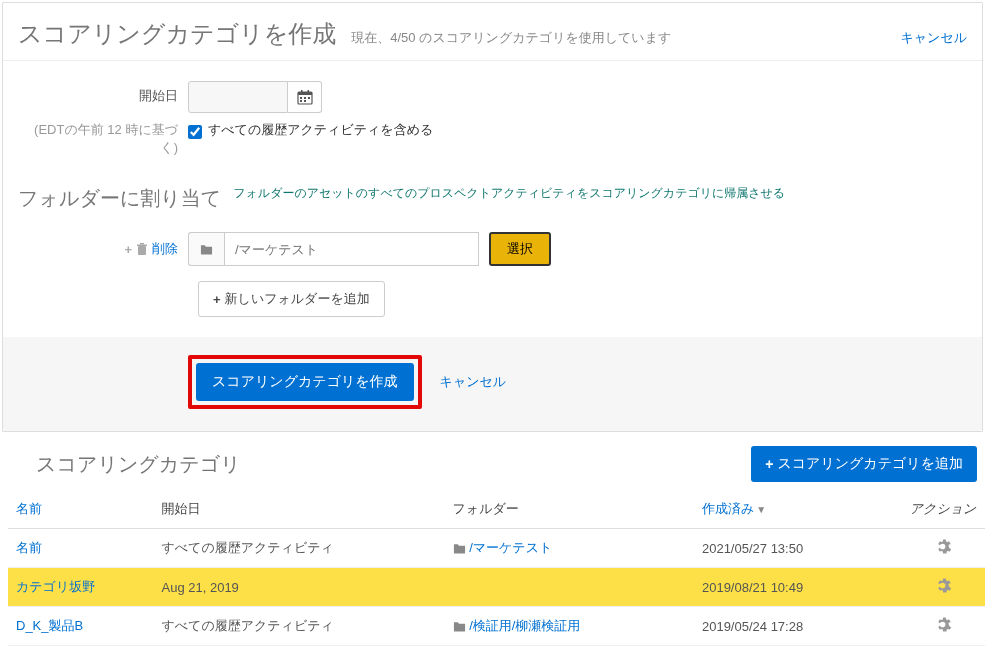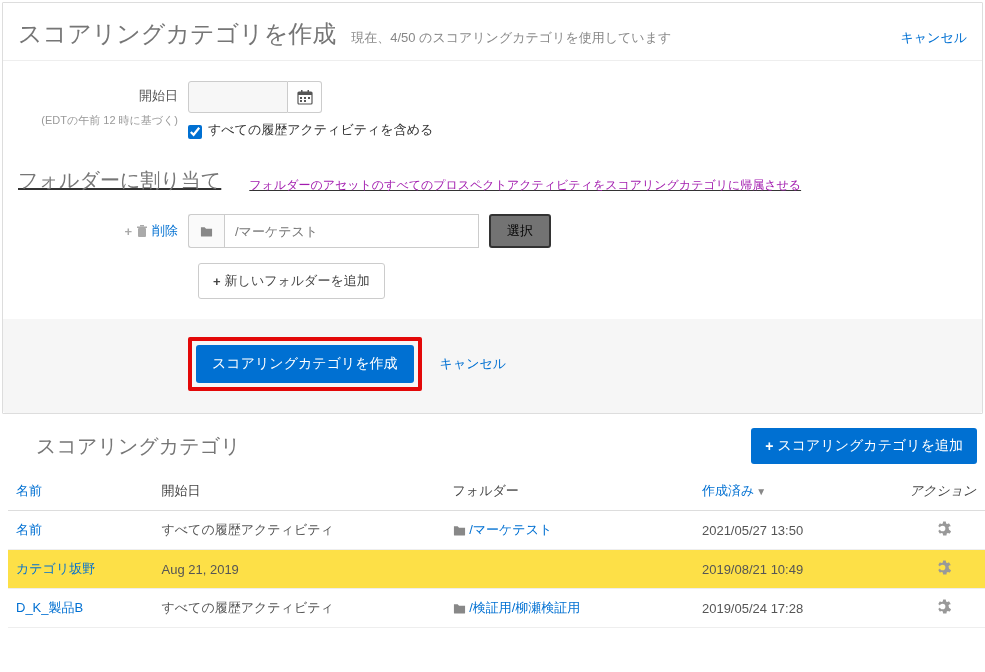--- a/index.html
+++ b/index.html
@@ -6,40 +6,40 @@
     body { font-family: "Hiragino Kaku Gothic Pro", Meiryo, sans-serif; font-size: 13px; color: #333; background: #fff; width: 985px; }
     .panel { border: 1px solid #ddd; border-radius: 1px; margin: 2px 2px 0 2px; }
     .panel-head { display: flex; align-items: baseline; justify-content: space-between; padding: 15px 15px 10px 15px; border-bottom: 1px solid #eee; }
     .panel-head-left { display: flex; align-items: baseline; gap: 15px; }
     .page-title { font-size: 24px; font-weight: 400; color: #767676; }
     .subtitle { font-size: 13px; color: #888; }
     .link { color: #0070d2; text-decoration: none; cursor: pointer; font-size: 13px; }
     .form-area { padding: 20px 15px 20px 15px; }
     .form-row { display: flex; align-items: flex-start; margin-bottom: 18px; }
     .form-label { width: 170px; text-align: right; padding-right: 10px; padding-top: 6px; font-size: 13px; color: #555; }
-    .form-label .sublabel { display: block; font-size: 11px; color: #999; margin-top: 8px; }
+    .form-label .sublabel { display: block; font-size: 13px; color: #999; margin-top: 16px; }
     .req { color: #e69500; }
     .form-field { flex: 1; }
     input[type=text].text-input { width: 390px; height: 34px; border: 1px solid #ccc; border-radius: 3px; padding: 0 10px; font-size: 13px; }
     input[type=text].text-input::placeholder { color: #aaa; }
     .date-row { display: flex; align-items: center; }
     .date-input { width: 100px; height: 32px; border: 1px solid #ccc; border-radius: 3px 0 0 3px; background: #f7f7f7; }
     .cal-btn { width: 34px; height: 32px; border: 1px solid #ccc; border-left: none; border-radius: 0 3px 3px 0; background: #fefefe; display: flex; align-items: center; justify-content: center; cursor: pointer; }
     .check-row { display: flex; align-items: flex-end; margin-top: 8px; }
     .check-row input[type=checkbox] { accent-color: #0070d2; width: 14px; height: 14px; margin-right: 6px; }
-    .section-head { display: flex; align-items: flex-end; gap: 28px; padding: 10px 15px 0 15px; text-decoration: underline; }
+    .section-head { display: flex; align-items: flex-start; gap: 12px; padding: 10px 15px 0 15px; }
     .section-title { font-size: 20px; color: #767676; }
-    .section-sub { font-size: 12px; color: #a21caf; }
+    .section-sub { font-size: 12px; color: #0f766e; }
     .folder-row { display: flex; align-items: center; margin: 20px 0 15px 0; }
     .action-icons { width: 170px; text-align: right; padding-right: 10px; color: #999; display: flex; justify-content: flex-end; align-items: center; gap: 4px; }
     .del-link { color: #0070d2; cursor: pointer; font-size: 13px; }
     .input-group { display: flex; align-items: center; }
     .input-addon { width: 36px; height: 34px; border: 1px solid #ccc; border-right: none; border-radius: 3px 0 0 3px; background: #fafafa; display: flex; align-items: center; justify-content: center; color: #888; }
     .folder-input { width: 255px; height: 34px; border: 1px solid #ccc; padding: 0 10px; font-size: 13px; }
-    .select-btn { height: 34px; padding: 0 16px; margin-left: 10px; border: 2px solid #333; background: #737373; font-size: 13px; cursor: pointer; border-radius: 3px; }
+    .select-btn { height: 34px; padding: 0 16px; margin-left: 10px; border: 2px solid #333; background: #eab308; font-size: 13px; cursor: pointer; border-radius: 3px; }
     .add-folder-btn { margin-left: 180px; height: 36px; padding: 0 14px; border: 1px solid #ccc; background: #fff; border-radius: 3px; font-size: 13px; color: #444; cursor: pointer; display: inline-flex; align-items: center; }
     .footer-bar { background: #f6f6f6; padding: 18px 15px 22px 15px; border-radius: 0 0 3px 3px; }
     .footer-inner { margin-left: 170px; display: flex; align-items: center; gap: 18px; }
     .highlight-box { border: 4px solid #e30808; display: inline-block; padding: 4px; border-radius: 2px; }
     .primary-btn { background: #0070d2; color: #fff; border: none; height: 38px; padding: 0 16px; border-radius: 3px; font-size: 14px; cursor: pointer; }
     .list-section { padding: 14px 0 0 8px; }
     .list-head { display: flex; align-items: center; justify-content: space-between; padding: 0 8px 8px 0; margin-left: 28px; }
     .list-title { font-size: 20px; color: #767676; }
     .add-btn { background: #0070d2; color: #fff; border: none; height: 36px; padding: 0 14px; border-radius: 3px; font-size: 14px; cursor: pointer; display: inline-flex; align-items: center; }
     .tbl { width: 100%; border-collapse: collapse; }

